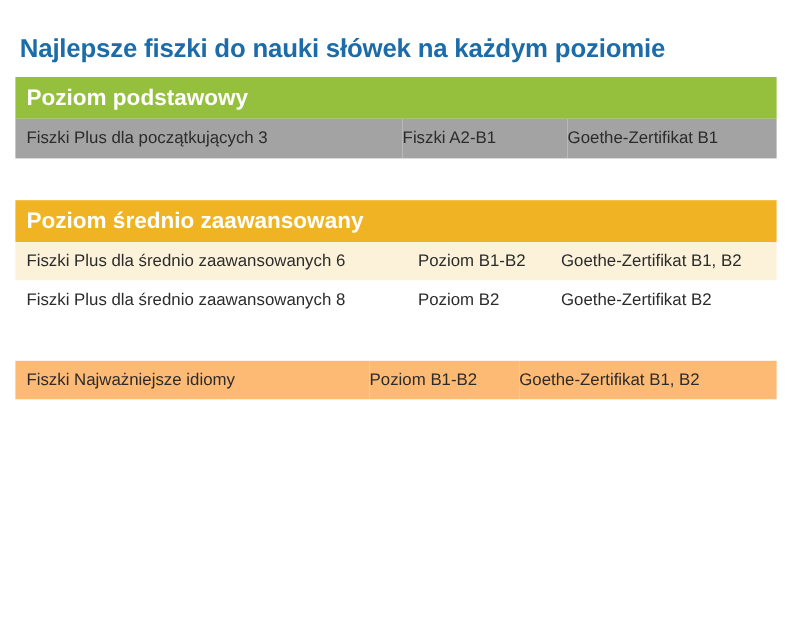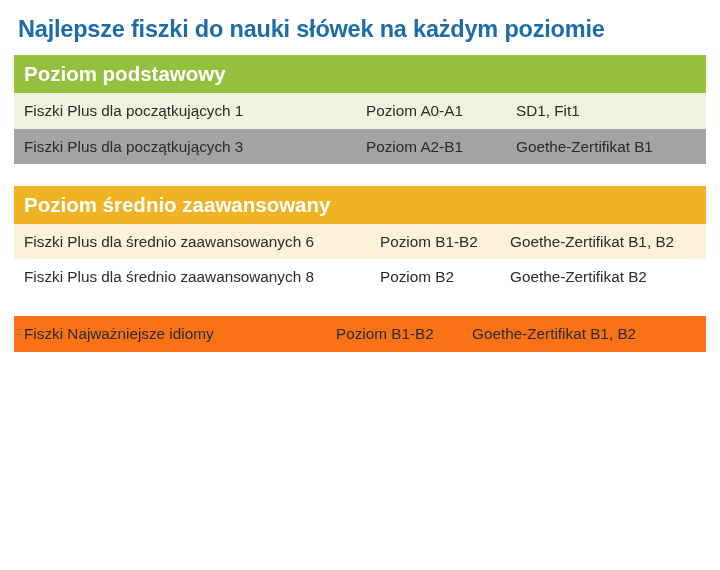--- a/index.html
+++ b/index.html
@@ -11,32 +11,32 @@
     height: 570px;
     background: #ffffff;
     font-family: "Liberation Sans", sans-serif;
     overflow: hidden;
   }
   .page {
     position: relative;
     width: 720px;
     height: 482px;
     box-sizing: border-box;
-    padding: 0 14px;
+    padding: 15px 14px;
   }
   .main-title {
     font-size: 23.5px;
     font-weight: bold;
     color: #1b6ca8;
     letter-spacing: -0.2px;
     padding: 17px 0 12px 4px;
     line-height: 1.1;
   }
   .section {
-    margin-bottom: 0;
+    margin-bottom: 16px;
   }
   .section-header {
     font-size: 20.5px;
     font-weight: bold;
     color: #ffffff;
     padding: 7px 0 8px 10px;
     line-height: 1.15;
   }
   .sec-green .section-header { background: #95c03d; }
   .sec-yellow .section-header { background: #f0b323; }
@@ -58,21 +58,21 @@
 
   
   .sec-green .rows tr.shade { background: #eef3e0; }
   .sec-green .rows tr.plain { background: #ffffff; }
   .sec-green .rows tr.shade2 { background: #a3a3a3; }
 
   .sec-yellow .rows tr.shade { background: #fbf2d9; }
   .sec-yellow .rows tr.plain { background: #ffffff; }
 
   .sec-blue .rows tr.shade { background: #e4eef6; }
-  .sec-blue .rows tr.plain { background: #f97316; }
+  .sec-blue .rows tr.plain { background: #fdba74; }
 
   .gap-after-green { height: 22px; background:#ffffff; }
   .gap-after-yellow { height: 22px; background:#ffffff; }
 
   .col-name  { width: 352px; }
   .col-level { width: 150px; }
   .col-exam  { width: auto; }
   .check-wrap {
     position: relative;
   }
@@ -101,28 +101,23 @@
 
   <div class="section sec-green">
     <div class="section-header">Poziom podstawowy</div>
     <table class="rows">
       <colgroup>
         <col class="col-name">
           <col class="col-level">
           <col class="col-exam">
       </colgroup>
       <tbody>
-        <tr class="shade">
-          <td class="c0">Fiszki Plus dla początkujących 1</td>
-          <td>Poziom A0-A1</td>
-          <td>SD1, Fit1</td>
-        </tr>
         <tr class="shade2">
           <td class="c0">Fiszki Plus dla początkujących 3</td>
-          <td>Poziom A2-B1</td>
+          <td>Fiszki A2-B1</td>
           <td>Goethe-Zertifikat B1</td>
         </tr>
       </tbody>
     </table>
   </div>
 
   <div class="gap-after-green"></div>
 
   <div class="section sec-yellow">
     <div class="section-header">Poziom średnio zaawansowany</div>

